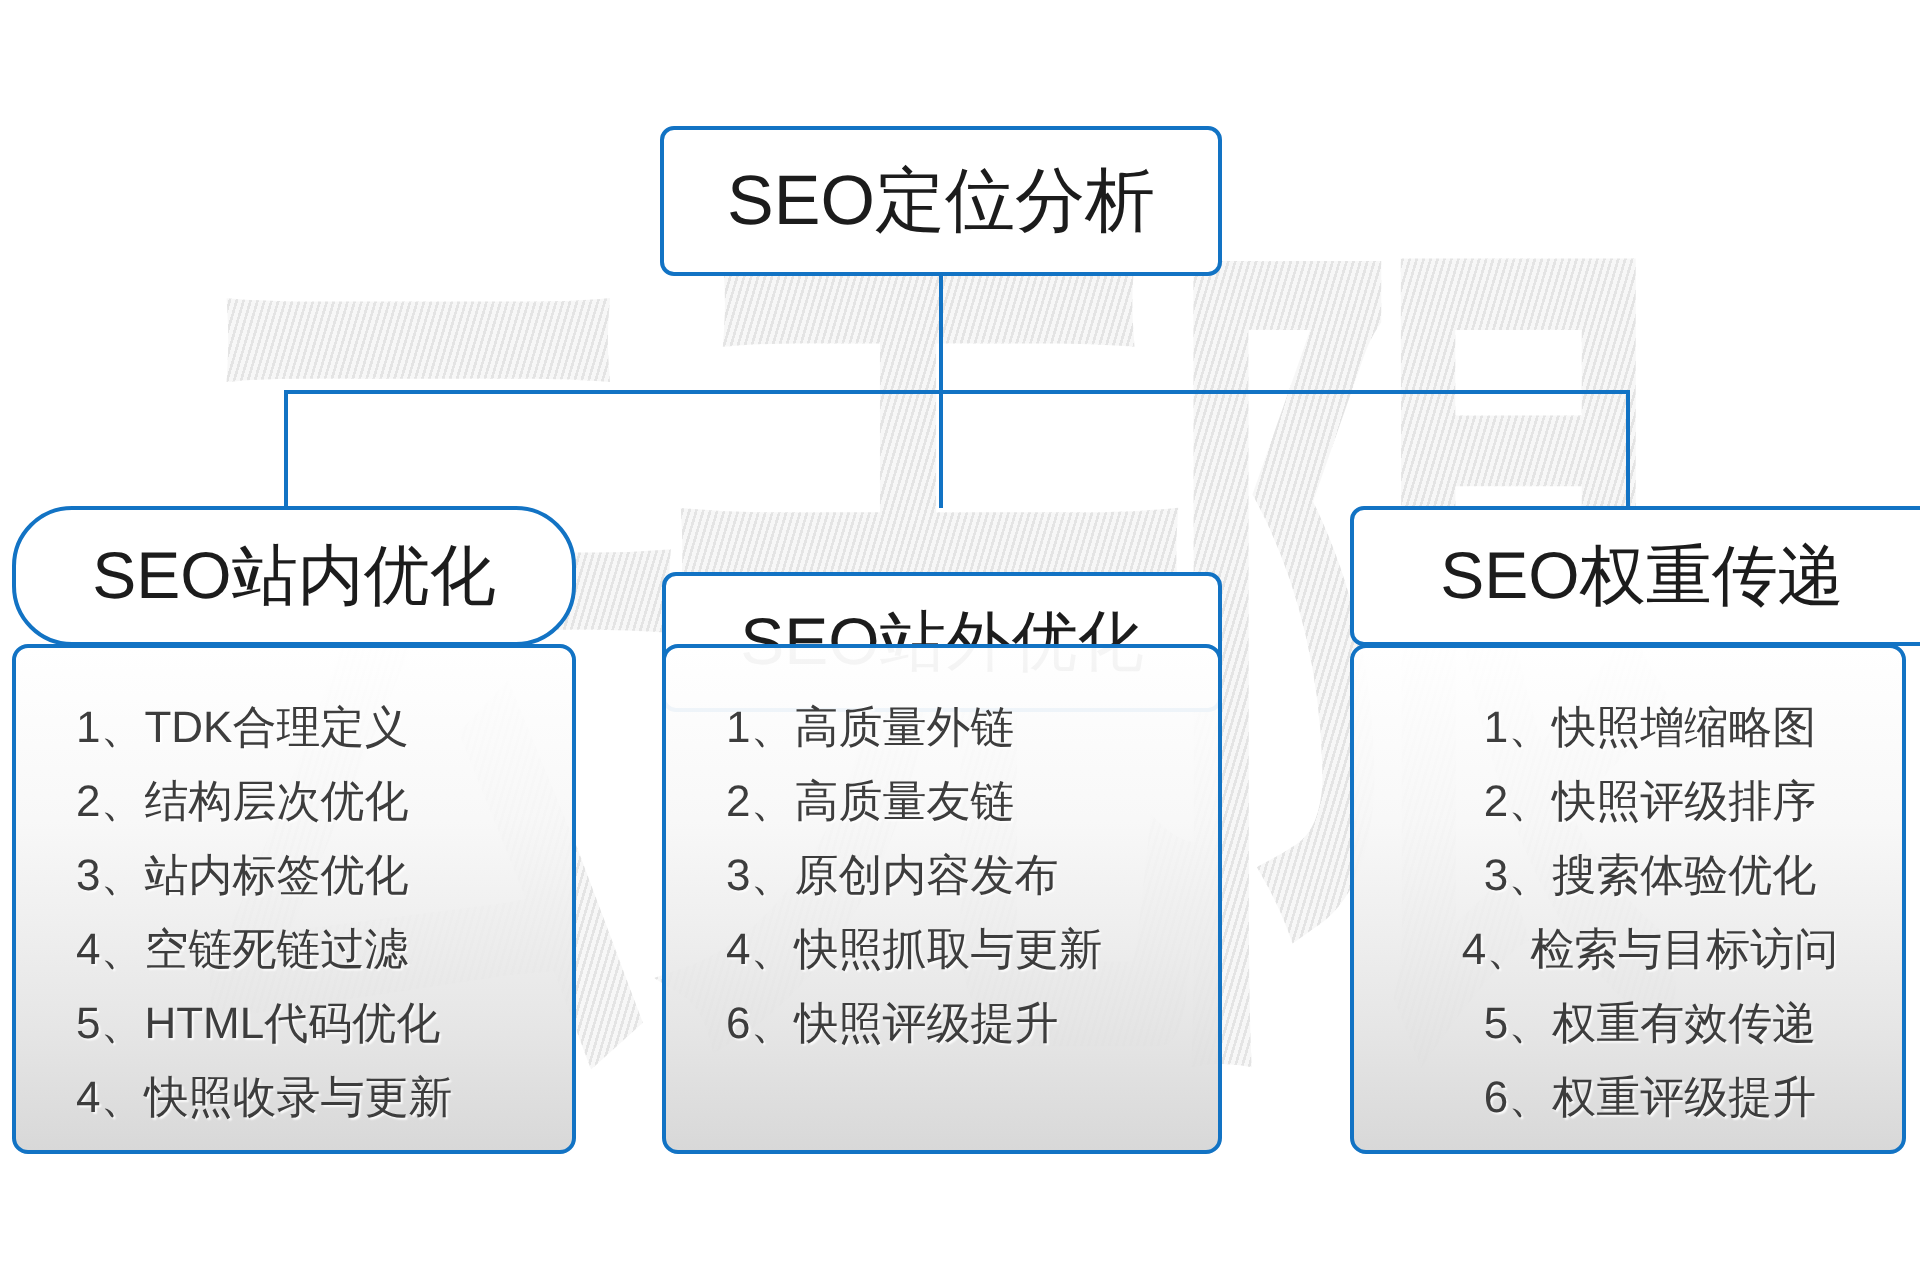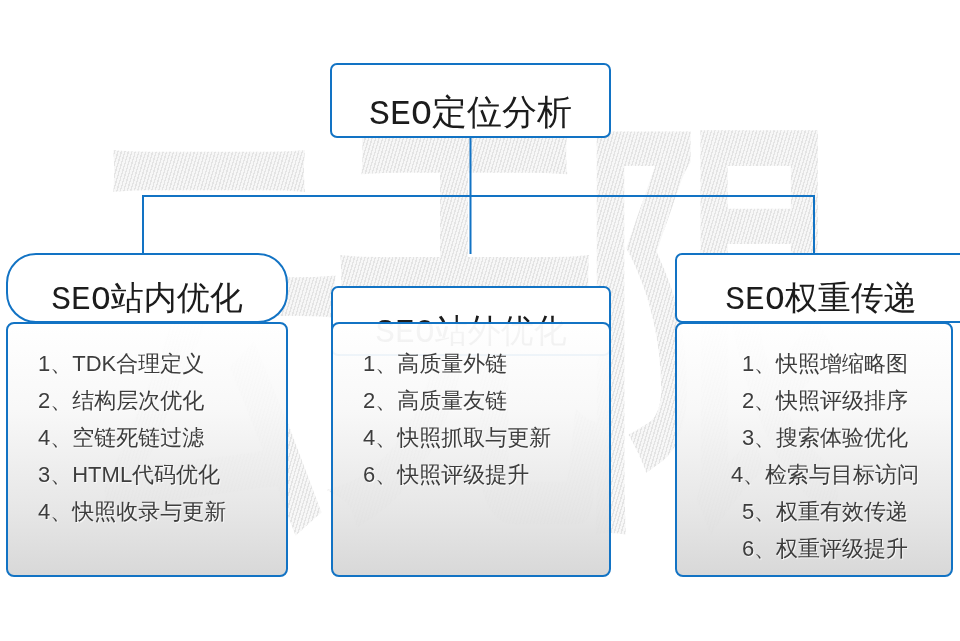--- a/index.html
+++ b/index.html
@@ -34,23 +34,22 @@
     position:absolute;left:0;top:0;z-index:1;
   }
   
   .node{
     position:absolute;
     z-index:2;
     box-sizing:border-box;
     border:2px solid #1273c4;
     border-radius:7px;
     background:#ffffff;
-    display:flex;align-items:flex-end;justify-content:center;
+    display:flex;align-items:center;justify-content:center;
     color:#1c1c1c;
-    font-family:Liberation Mono, monospace;
   }
   .root-box{
     left:330px;top:63px;width:281px;height:75px;
     font-size:35px;
   }
   .head-box{
     top:253px;height:70px;
     font-size:33px;
   }
   .list-box{
@@ -101,33 +100,35 @@
   </div>
 
   <div class="col-left">
     <div class="node head-box">
       <span>SEO站内优化</span>
     </div>
   </div>
   <div class="list-box lb-left">
     <div class="list-item">1、TDK合理定义</div>
     <div class="list-item">2、结构层次优化</div>
+    <div class="list-item">3、站内标签优化</div>
     <div class="list-item">4、空链死链过滤</div>
-    <div class="list-item">3、HTML代码优化</div>
+    <div class="list-item">5、HTML代码优化</div>
     <div class="list-item">4、快照收录与更新</div>
   </div>
 
   <div class="col-mid">
     <div class="node head-box">
       <span>SEO站外优化</span>
     </div>
   </div>
   <div class="list-box lb-mid">
     <div class="list-item">1、高质量外链</div>
     <div class="list-item">2、高质量友链</div>
+    <div class="list-item">3、原创内容发布</div>
     <div class="list-item">4、快照抓取与更新</div>
     <div class="list-item">6、快照评级提升</div>
   </div>
 
   <div class="col-right">
     <div class="node head-box">
       <span>SEO权重传递</span>
     </div>
   </div>
   <div class="list-box lb-right">

